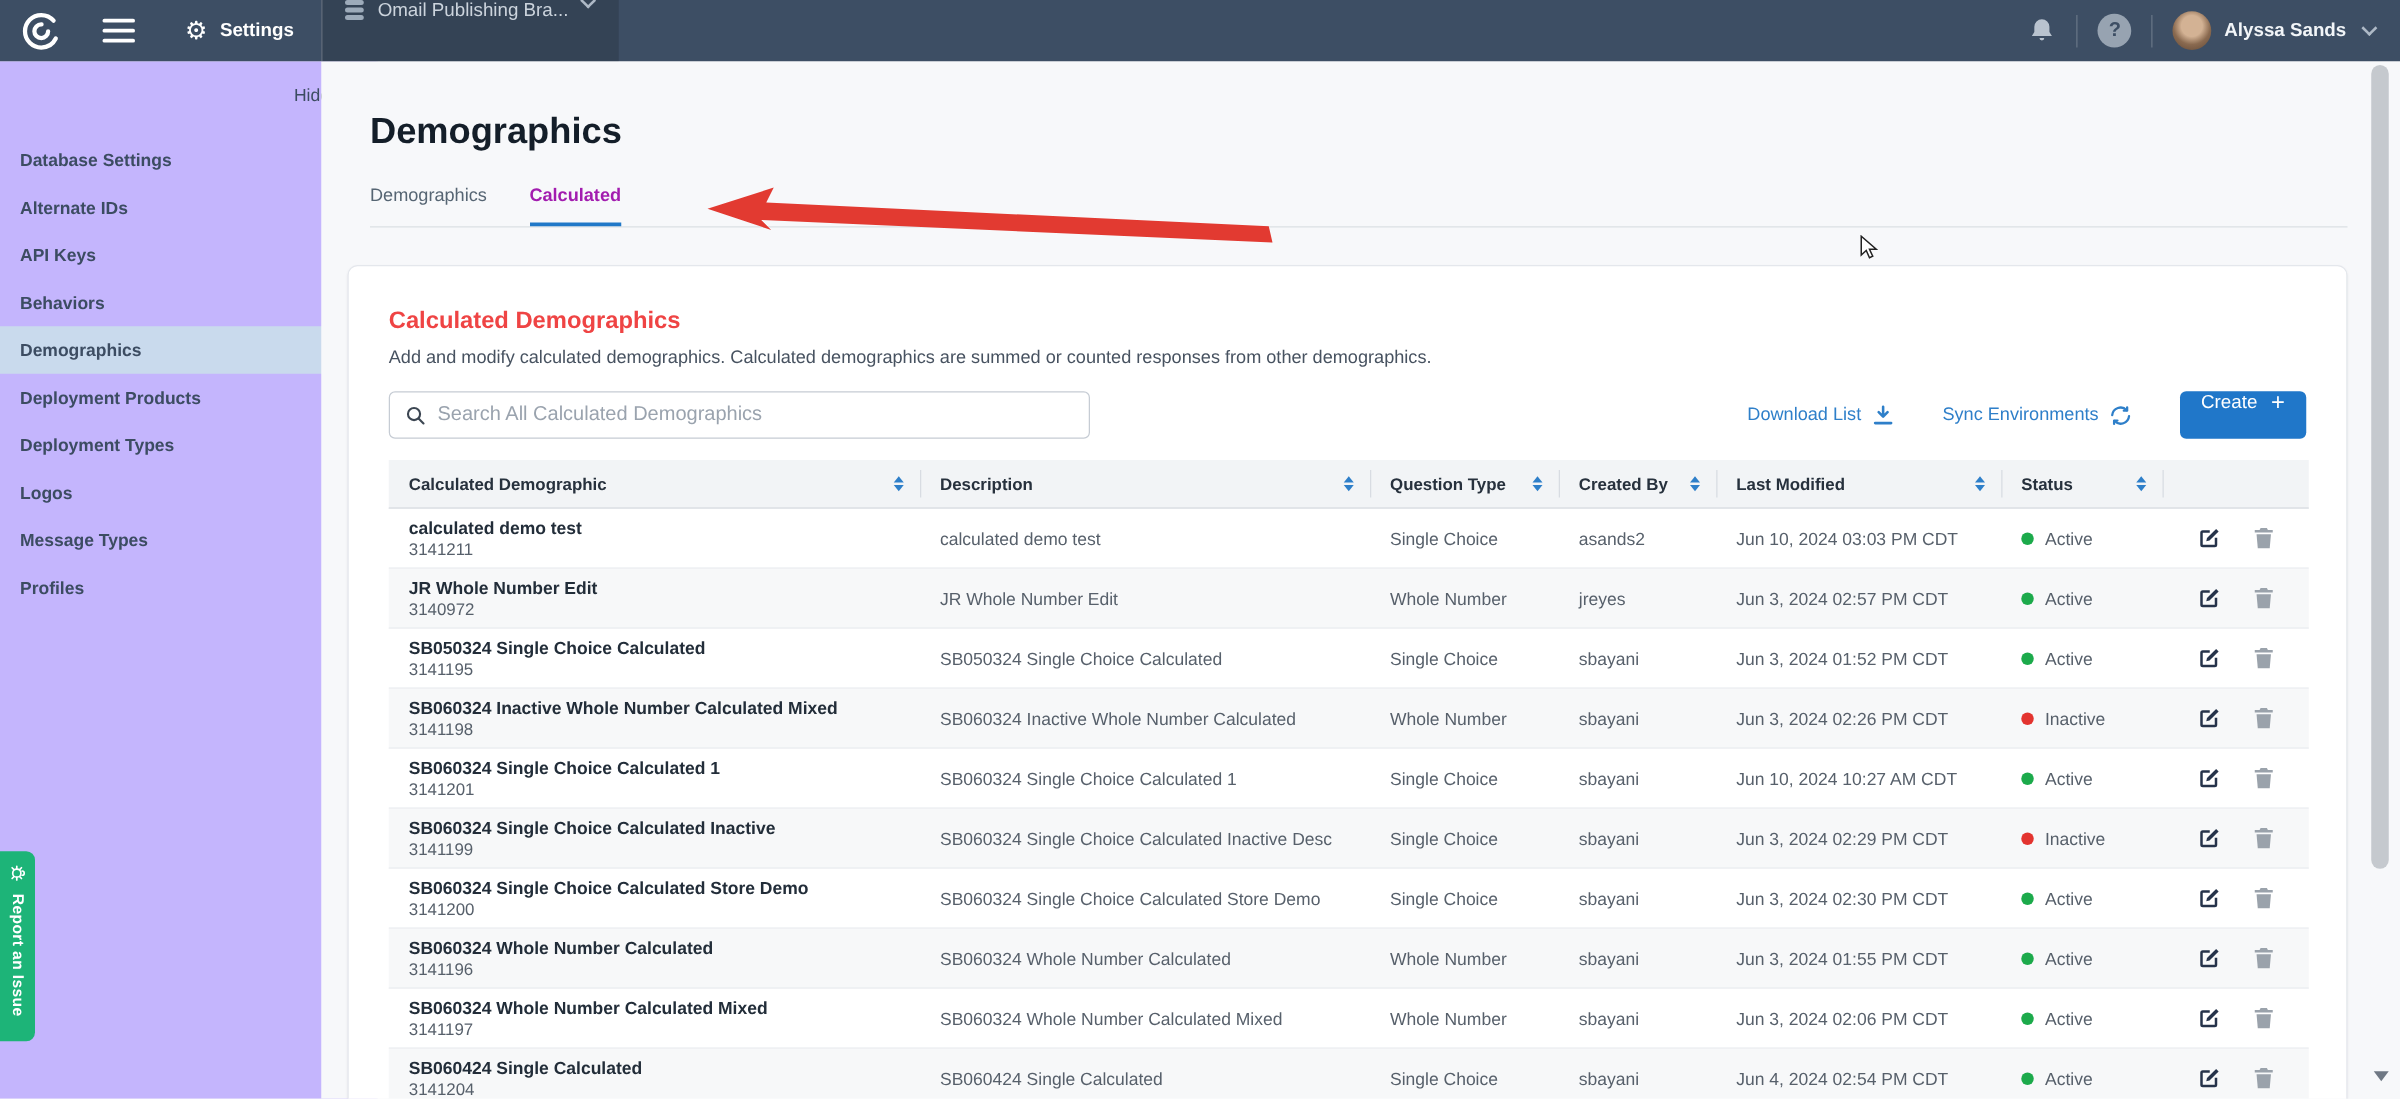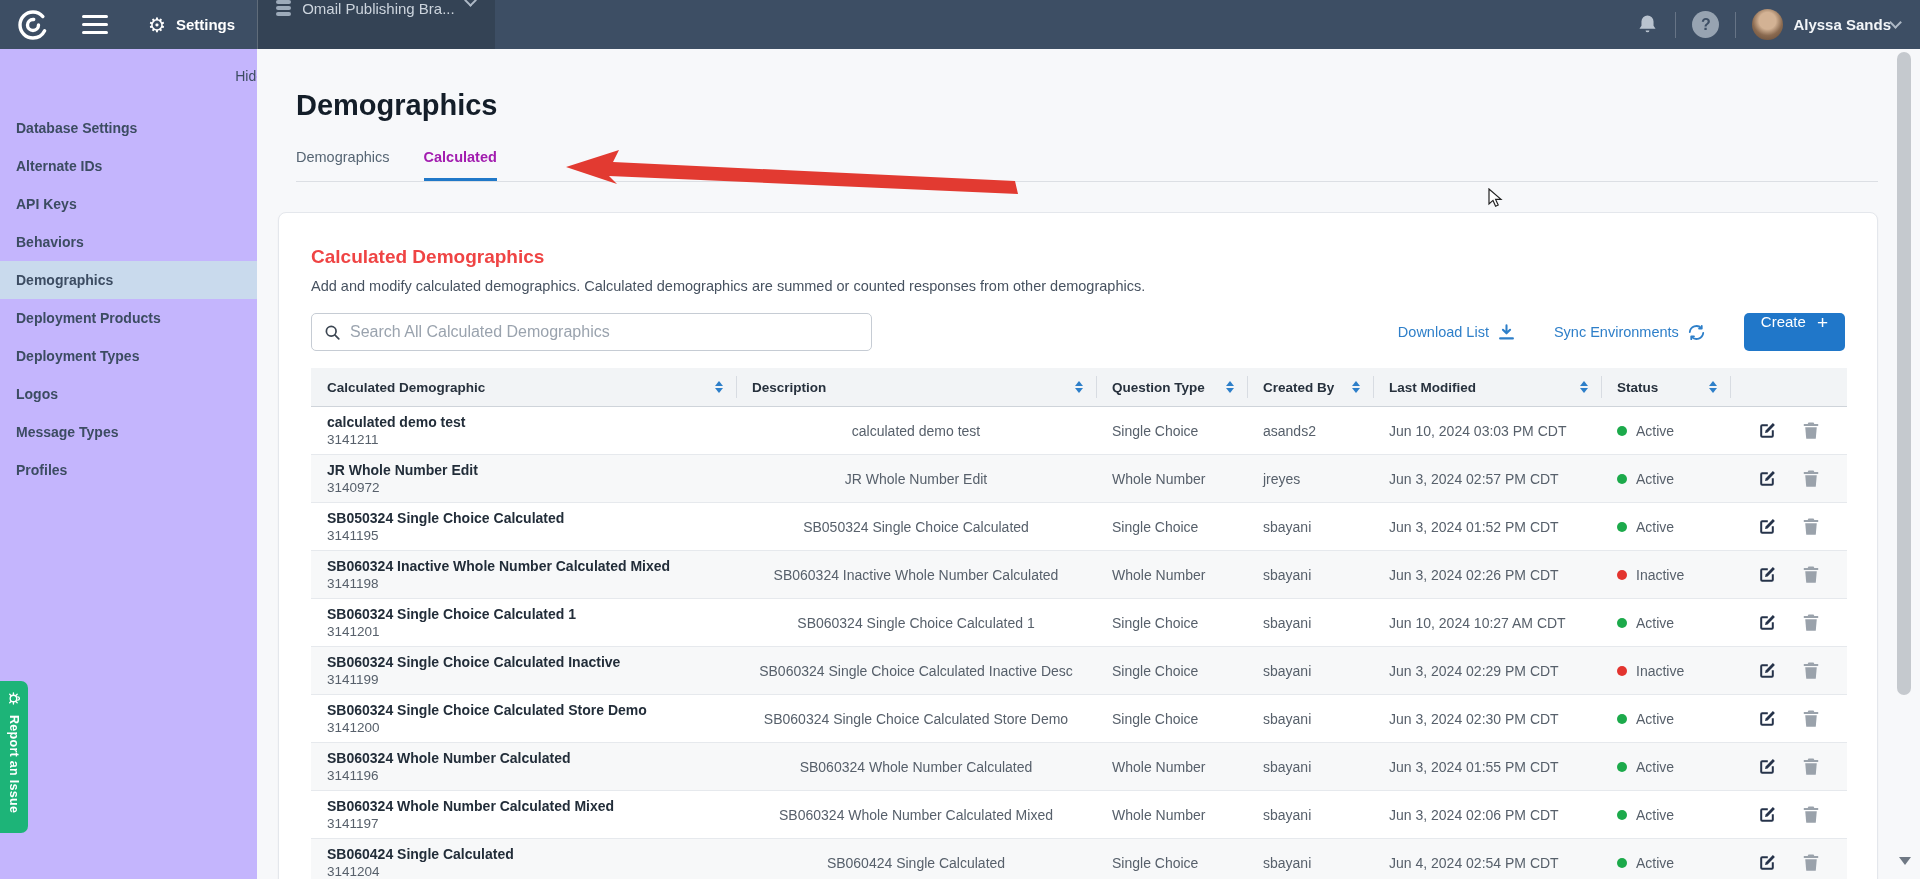--- a/index.html
+++ b/index.html
@@ -16,21 +16,21 @@
   .settings-label { font-size:15px; font-weight:700; color:#fff; }
   .brand-select { margin-left:22px; height:49px; display:flex; align-items:flex-start; gap:11px; padding:0 20px 0 18px; background:rgba(0,0,0,0.14); border-left:1px solid rgba(255,255,255,0.22); cursor:pointer; }
   .db-icon { display:flex; flex-direction:column; gap:2px; }
   .db-icon span { width:15px; height:4px; border-radius:2px; background:#9dabba; }
   .brand-label { font-size:15px; color:#ccd4dd; max-width:160px; white-space:nowrap; }
   .chev { width:9px; height:9px; border-right:2px solid #aeb9c6; border-bottom:2px solid #aeb9c6; transform:rotate(45deg); margin-top:-4px; }
   .top-right { margin-left:auto; display:flex; align-items:center; padding-right:20px; }
   .top-divider { width:1px; height:26px; background:rgba(255,255,255,0.22); margin:0 16px; }
   .help-circle { width:27px; height:27px; border-radius:50%; background:#97a3b1; color:#3d4e64; font-weight:700; font-size:16px; display:flex; align-items:center; justify-content:center; cursor:pointer; }
   .avatar { width:31px; height:31px; border-radius:50%; background:radial-gradient(circle at 50% 38%, #d3b294 0 34%, #8a6a50 60%, #5d4433 100%); margin-right:10px; cursor:pointer; }
-  .user-name { font-size:15px; font-weight:700; color:#f2f5f8; }
+  .user-name { font-size:15px; font-weight:700; color:#f2f5f8; margin-right:14px; }
 
   
   .sidebar { position:absolute; left:0; top:49px; width:302px; bottom:0; background:#c4b5fd; border-right:1px solid #dde2e9; }
   .hide-row { display:flex; justify-content:flex-end; align-items:center; gap:7px; padding:18px 20px 0 0; color:#3c4c62; font-size:14px; cursor:pointer; }
   .hide-chevrons { font-size:18px; line-height:1; color:#3c4c62; }
   .side-nav { margin-top:24px; }
   .side-item { height:38px; line-height:38px; padding-left:16px; font-size:14px; font-weight:700; color:#3c4c62; cursor:pointer; white-space:nowrap; }
   .side-item.selected { background:#c9daed; border-right:4px solid #2173c5; }
 
   
@@ -64,21 +64,21 @@
   .thead { display:flex; height:39px; background:#f2f4f6; align-items:stretch; border-bottom:1px solid #cfd4da; }
   .th { display:flex; align-items:center; justify-content:space-between; padding:0 13px 0 16px; font-size:13.5px; font-weight:700; color:#27313d; position:relative; }
   .th + .th::before { content:""; position:absolute; left:0; top:8px; bottom:8px; width:1px; background:#d8dce2; }
   .sort { display:flex; flex-direction:column; gap:2.5px; cursor:pointer; }
   .sort i { display:block; width:0; height:0; border-left:4.5px solid transparent; border-right:4.5px solid transparent; }
   .sort .up { border-bottom:5.5px solid #2e7fc9; }
   .sort .down { border-top:5.5px solid #2e7fc9; }
   .tr { display:flex; height:48px; align-items:center; border-bottom:1px solid #e6e9ed; background:#fff; }
   .tr:nth-child(even) { background:#f7f8f9; }
   .td { padding:0 16px; font-size:14px; color:#57606b; overflow:hidden; white-space:nowrap; }
-  .col-0 { width:425px; } .col-1 { width:360px;text-align:center; } .col-2 { width:151px; }
+  .col-0 { width:425px; } .col-1 { width:360px; } .col-2 { width:151px; }
   .col-3 { width:126px; } .col-4 { width:228px; } .col-5 { width:129px; } .col-6 { flex:1; }
   .name-cell { display:flex; flex-direction:column; justify-content:center; gap:2px; }
   .row-name { font-weight:700; color:#222d39; font-size:14px; }
   .row-id { font-size:13.5px; color:#57606b; }
   .cell-status { display:flex; align-items:center; gap:9px; }
   .status-dot { width:10px; height:10px; border-radius:50%; display:inline-block; }
   .dot-active { background:#1caa4b; }
   .dot-inactive { background:#e3342f; }
   .cell-actions { display:flex; align-items:center; gap:25px; padding-left:27px; }
   .icon-btn { cursor:pointer; display:flex; align-items:center; }

